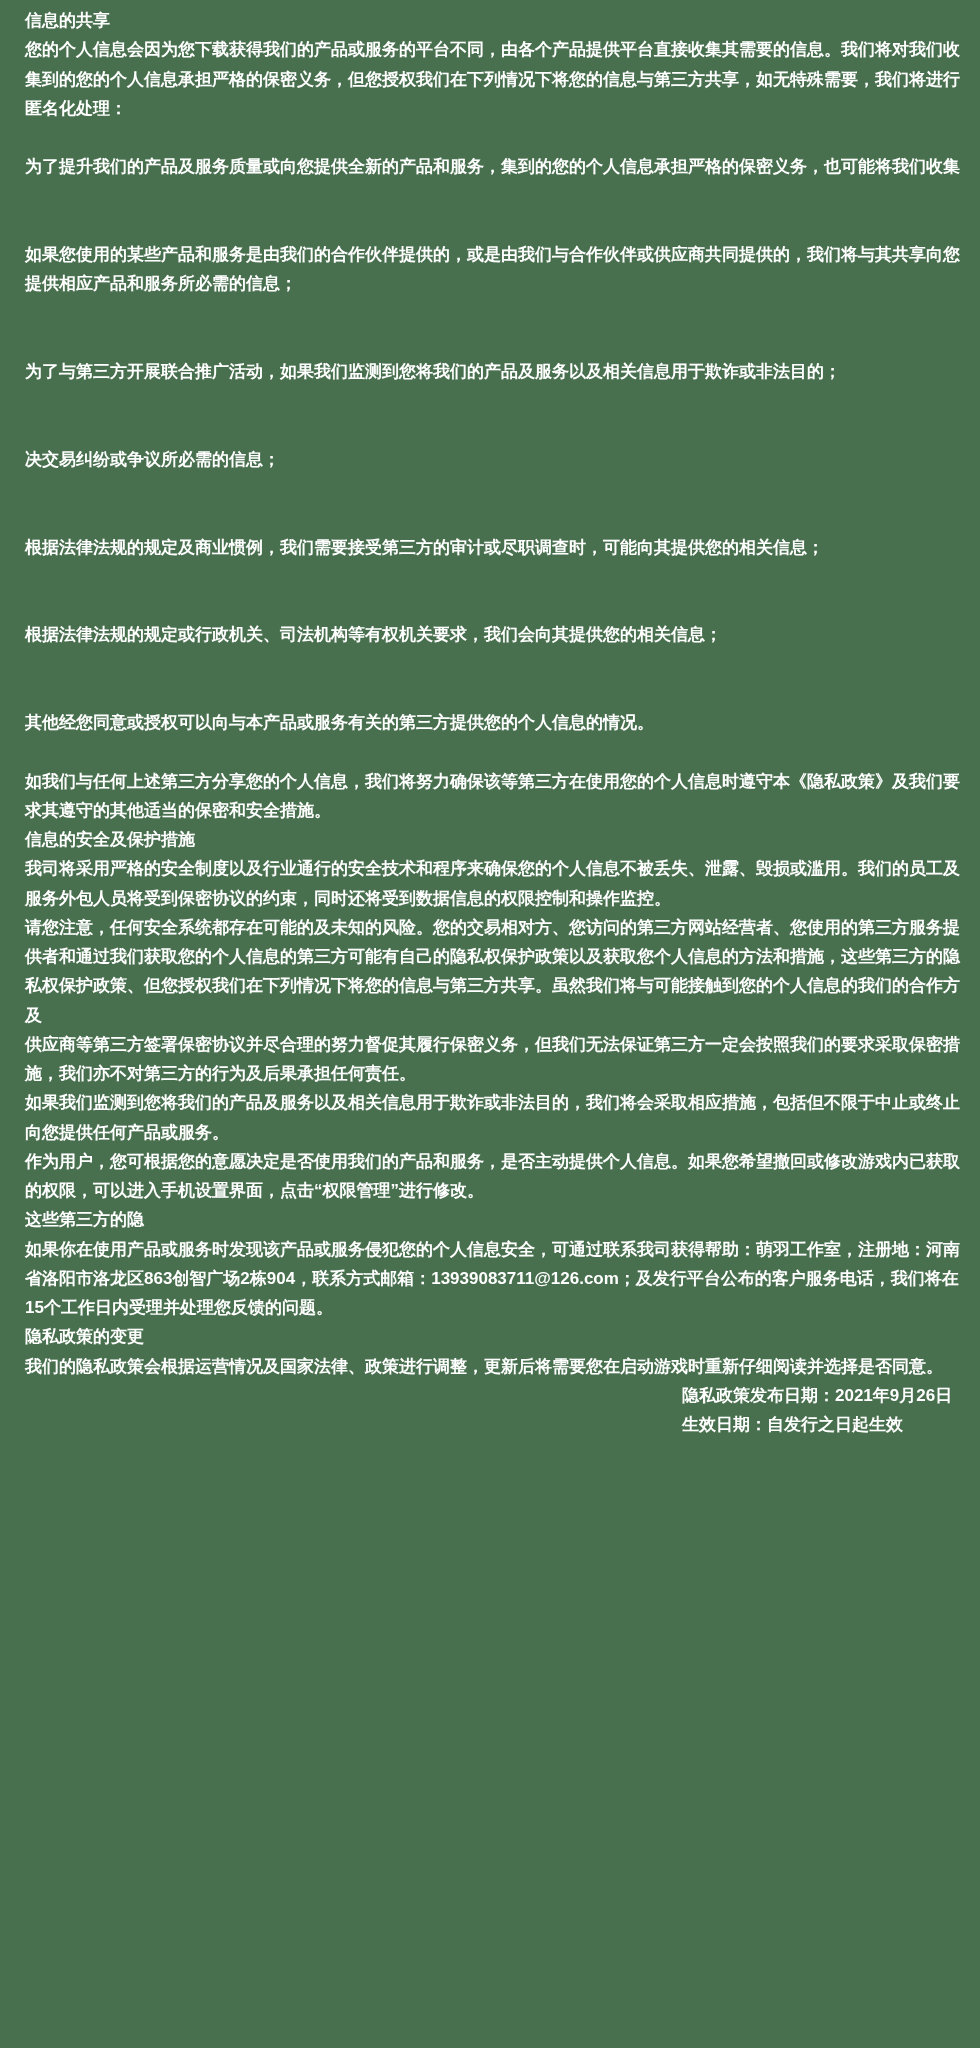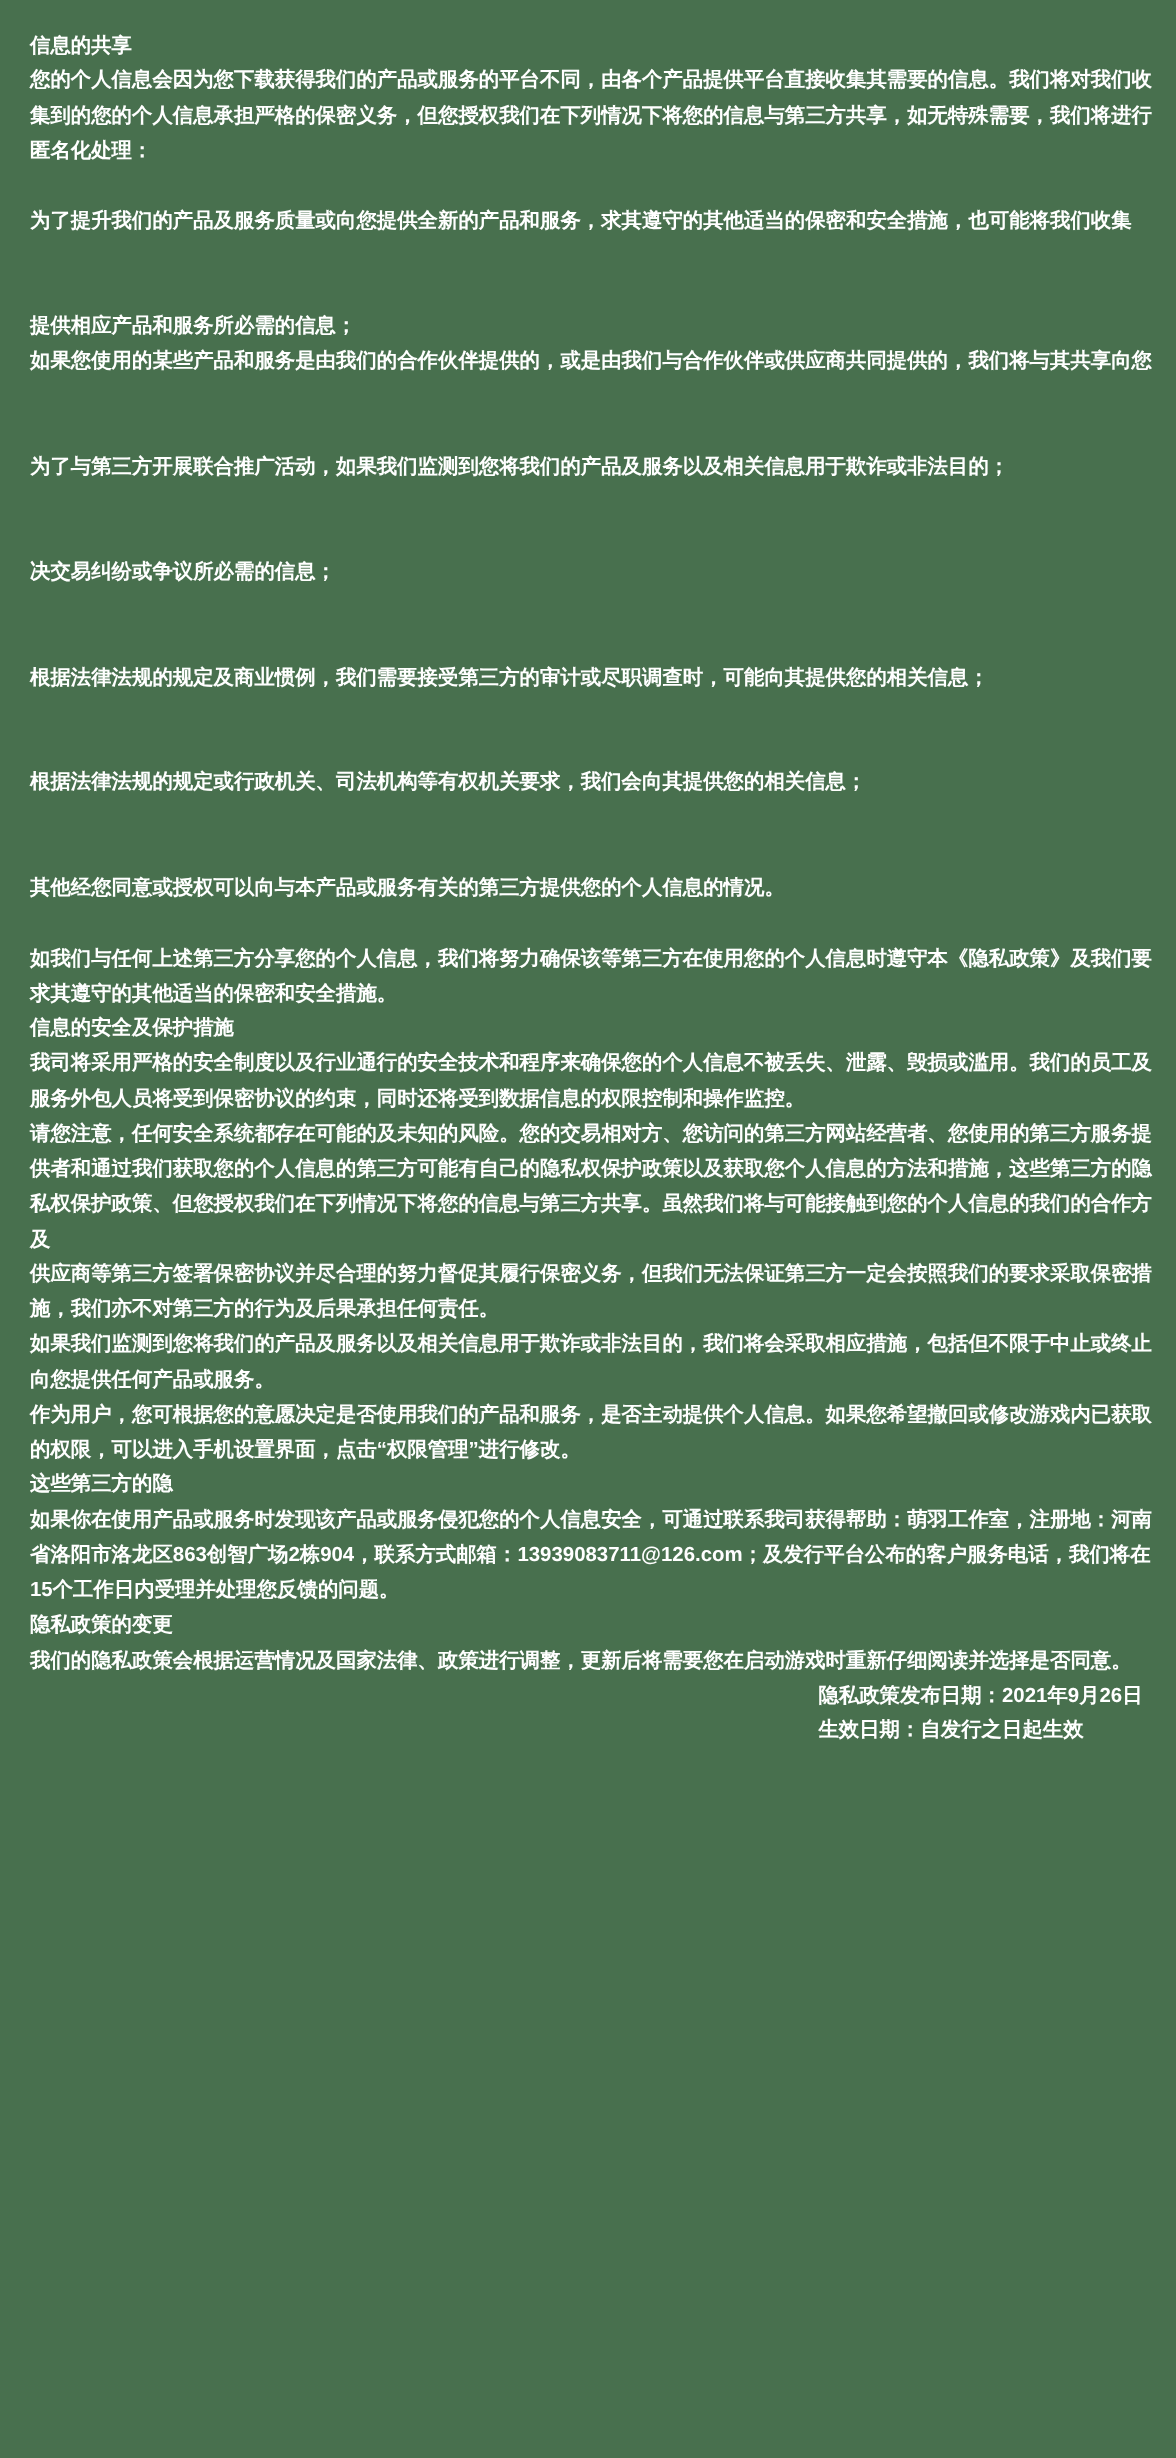--- a/index.html
+++ b/index.html
@@ -8,21 +8,21 @@
   }
   body {
     width: 980px;
     height: 2048px;
     background: #48704E;
     overflow: hidden;
   }
   .policy {
     box-sizing: border-box;
     width: 980px;
-    padding: 23px 14px 0 25px;
+    padding: 6px 14px 0 25px;
     font-family: "Liberation Sans", "DejaVu Sans", sans-serif;
     font-size: 17px;
     font-weight: 700;
     line-height: 29.25px;
     color: #FFFFFF;
     text-align: left;
   }
   .line {
     min-height: 29.25px;
   }
@@ -35,25 +35,25 @@
 </style>
 </head>
 <body style="background: rgb(72, 112, 78);">
 
 <div class="policy" style="color: rgb(255, 255, 255);">
     <div class="line heading">信息的共享</div>
     <div class="line body">您的个人信息会因为您下载获得我们的产品或服务的平台不同，由各个产品提供平台直接收集其需要的信息。我们将对我们收</div>
     <div class="line body">集到的您的个人信息承担严格的保密义务，但您授权我们在下列情况下将您的信息与第三方共享，如无特殊需要，我们将进行</div>
     <div class="line body">匿名化处理：</div>
     <div class="line blank"></div>
-    <div class="line body">为了提升我们的产品及服务质量或向您提供全新的产品和服务，求其遵守的其他适当的保密和安全措施，也可能将我们收集</div>
+    <div class="line body">为了提升我们的产品及服务质量或向您提供全新的产品和服务，集到的您的个人信息承担严格的保密义务，也可能将我们收集</div>
     <div class="line blank"></div>
     <div class="line blank"></div>
+    <div class="line body">如果您使用的某些产品和服务是由我们的合作伙伴提供的，或是由我们与合作伙伴或供应商共同提供的，我们将与其共享向您</div>
     <div class="line body">提供相应产品和服务所必需的信息；</div>
-    <div class="line body">如果您使用的某些产品和服务是由我们的合作伙伴提供的，或是由我们与合作伙伴或供应商共同提供的，我们将与其共享向您</div>
     <div class="line blank"></div>
     <div class="line blank"></div>
     <div class="line body">为了与第三方开展联合推广活动，如果我们监测到您将我们的产品及服务以及相关信息用于欺诈或非法目的；</div>
     <div class="line blank"></div>
     <div class="line blank"></div>
     <div class="line body">决交易纠纷或争议所必需的信息；</div>
     <div class="line blank"></div>
     <div class="line blank"></div>
     <div class="line body">根据法律法规的规定及商业惯例，我们需要接受第三方的审计或尽职调查时，可能向其提供您的相关信息；</div>
     <div class="line blank"></div>

